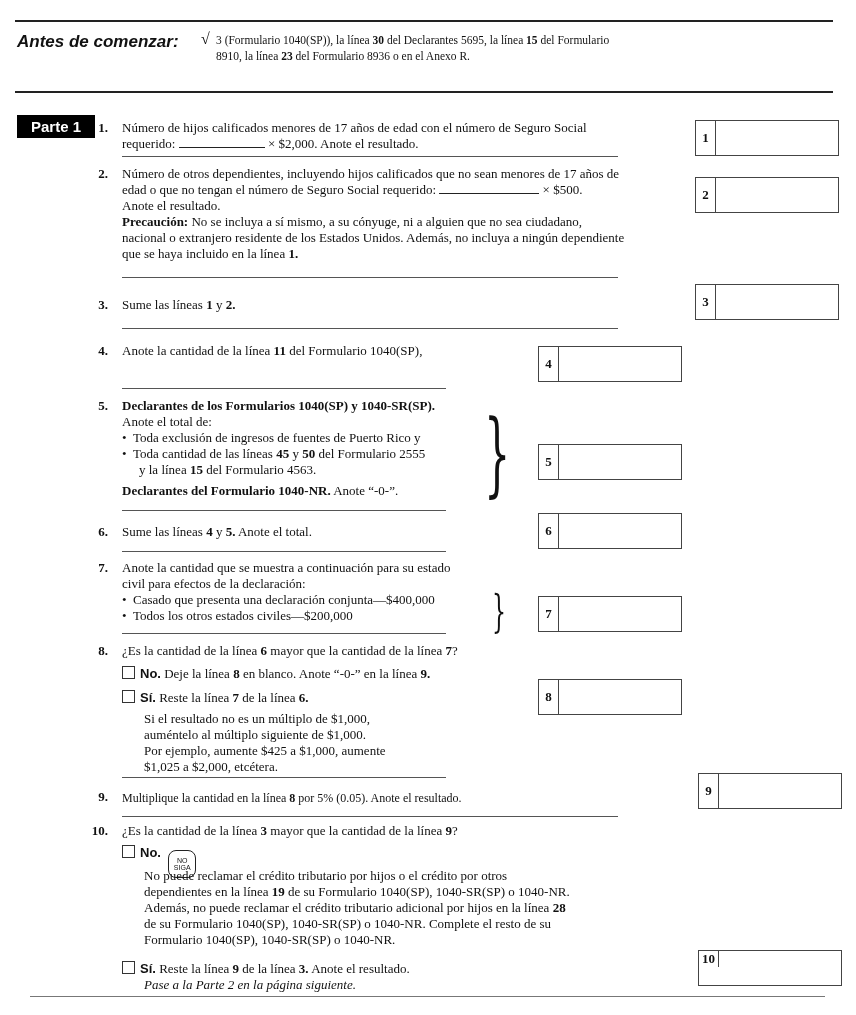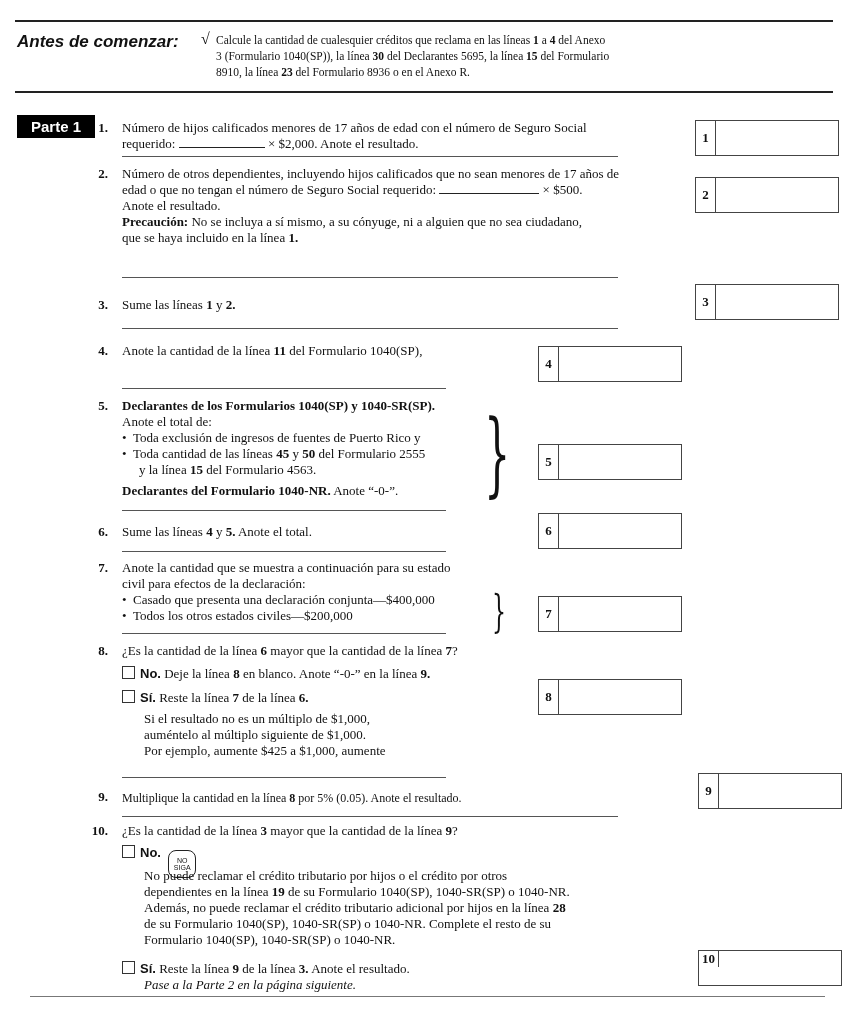--- a/index.html
+++ b/index.html
@@ -26,21 +26,20 @@
   .stop { display:inline-flex; width:26px; height:26px; border:1.5px solid #222; border-radius:8px; align-items:center;
           justify-content:center; font-family:"Liberation Sans", sans-serif; font-size:7px; line-height:7px; text-align:center; vertical-align:-6px; margin-left:4px; }
 </style>
 </head>
 <body>
 
 <div class="rule" style="left:15px; top:20px; width:818px; height:2px;"></div>
 <div class="abs before-title" style="left:17px; top:32px;">Antes de comenzar:</div>
 <div class="abs check" style="left:201px; top:30px;">√</div>
 <div class="abs intro" style="left:216px; top:32px; width:480px;">
-  <div><span>Calcule la cantidad de cualesquier créditos que reclama en las líneas </span><b>1</b><span> a </span><b>4</b><span> del Anexo</span></div>
   <div><span>3 (Formulario 1040(SP)), la línea </span><b>30</b><span> del Declarantes 5695, la línea </span><b>15</b><span> del Formulario</span></div>
   <div><span>8910, la línea </span><b>23</b><span> del Formulario 8936 o en el Anexo R.</span></div>
 </div>
 <div class="rule" style="left:15px; top:91px; width:818px; height:2px;"></div>
 
 <div class="abs part-badge" style="left:17px; top:115px;">Parte 1</div>
 
 <div class="abs num" style="left:86px; top:120px;">1.</div>
 <div class="abs txt" style="left:122px; top:120px; width:560px;">
   <div>Número de hijos calificados menores de 17 años de edad con el número de Seguro Social</div>
@@ -51,20 +50,21 @@
     <div class="lbl">1</div>
     <div class="fld"></div>
   </div>
 
 <div class="abs num" style="left:86px; top:166px;">2.</div>
 <div class="abs txt" style="left:122px; top:166px; width:575px;">
   <div>Número de otros dependientes, incluyendo hijos calificados que no sean menores de 17 años de</div>
   <div><span>edad o que no tengan el número de Seguro Social requerido: </span><span class="blank" style="width:100px;"></span><span> × $500.</span></div>
   <div>Anote el resultado.</div>
   <div style=""><b>Precaución:</b><span> No se incluya a sí mismo, a su cónyuge, ni a alguien que no sea ciudadano,</span></div>
+  <div>nacional o extranjero residente de los Estados Unidos. Además, no incluya a ningún dependiente</div>
   <div><span>que se haya incluido en la línea </span><b>1.</b></div>
 </div>
 <div class="thin" style="left:122px; top:277px; width:496px;"></div>
 <div class="box" style="left:695px; top:177px; width:142px;">
     <div class="lbl">2</div>
     <div class="fld"></div>
   </div>
 
 <div class="abs num" style="left:86px; top:297px;">3.</div>
 <div class="abs txt" style="left:122px; top:297px;"><span>Sume las líneas </span><b>1</b><span> y </span><b>2.</b></div>
@@ -127,20 +127,21 @@
 <div class="abs txt" style="left:122px; top:666px;">
   <span class="cb"></span><b class="sans">No.</b><span> Deje la línea </span><b>8</b><span> en blanco. Anote “-0-” en la línea </span><b>9.</b>
 </div>
 <div class="abs txt" style="left:122px; top:690px;">
   <span class="cb"></span><b class="sans">Sí.</b><span> Reste la línea </span><b>7</b><span> de la línea </span><b>6.</b>
 </div>
 <div class="abs txt" style="left:144px; top:711px;">
   <div>Si el resultado no es un múltiplo de $1,000,</div>
   <div>auméntelo al múltiplo siguiente de $1,000.</div>
   <div>Por ejemplo, aumente $425 a $1,000, aumente</div>
+  <div>$1,025 a $2,000, etcétera.</div>
 </div>
 <div class="thin" style="left:122px; top:777px; width:324px;"></div>
 <div class="box" style="left:538px; top:679px; width:142px;">
     <div class="lbl">8</div>
     <div class="fld"></div>
   </div>
 
 <div class="abs num" style="left:86px; top:789px;">9.</div>
 <div class="abs txt" style="left:122px; top:790px; font-size:12px;"><span>Multiplique la cantidad en la línea </span><b>8</b><span> por 5% (0.05). Anote el resultado.</span></div>
 <div class="thin" style="left:122px; top:816px; width:496px;"></div>

